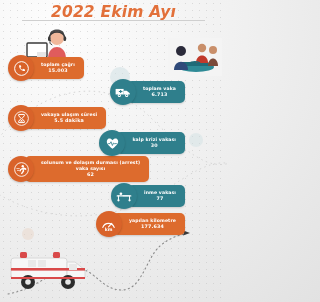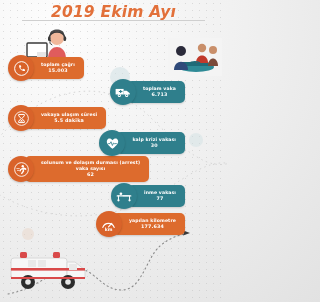--- a/index.html
+++ b/index.html
@@ -111,21 +111,21 @@
 
   <svg class="swoosh" style="left:0;top:22px;" width="227" height="260" viewBox="0 0 227 260">
     <path d="M-5 120 C 45 60, 110 55, 150 95 C 185 130, 210 150, 232 140" fill="none" stroke="#d6d6d6" stroke-width="1" stroke-dasharray="1.5 3.5"></path>
     <path d="M-5 170 C 50 205, 120 200, 170 165 C 200 145, 215 138, 232 142" fill="none" stroke="#d6d6d6" stroke-width="1" stroke-dasharray="1.5 3.5"></path>
     <circle cx="120" cy="55" r="10" fill="#cfe0e3" opacity=".55"></circle>
     <circle cx="196" cy="118" r="7" fill="#cfe0e3" opacity=".45"></circle>
     <circle cx="28" cy="212" r="6" fill="#e9d2c4" opacity=".45"></circle>
   </svg>
 
   <div class="title-wrap">
-    <span class="title">2019 Ekim Ayı</span>
+    <span class="title">2022 Ekim Ayı</span>
   </div>
   <div class="title-rule"></div>
 
   <div class="photo" style="left:26px;top:25px;">
     <svg width="48" height="40" viewBox="0 0 48 40">
       <rect x="1" y="18" width="20" height="14" rx="1" fill="#ffffff" stroke="#3a3a3a" stroke-width="1.4"></rect>
       <rect x="6" y="32" width="10" height="2" fill="#3a3a3a"></rect>
       <path d="M22 34 C22 25, 27 22, 31 22 C35 22, 40 25, 40 34 Z" fill="#e05c5c"></path>
       <circle cx="31" cy="13" r="7" fill="#f0b89b"></circle>
       <path d="M24 12 C24 5, 38 5, 38 12 L38 9 C38 3, 24 3, 24 9 Z" fill="#4a4a4a"></path>

